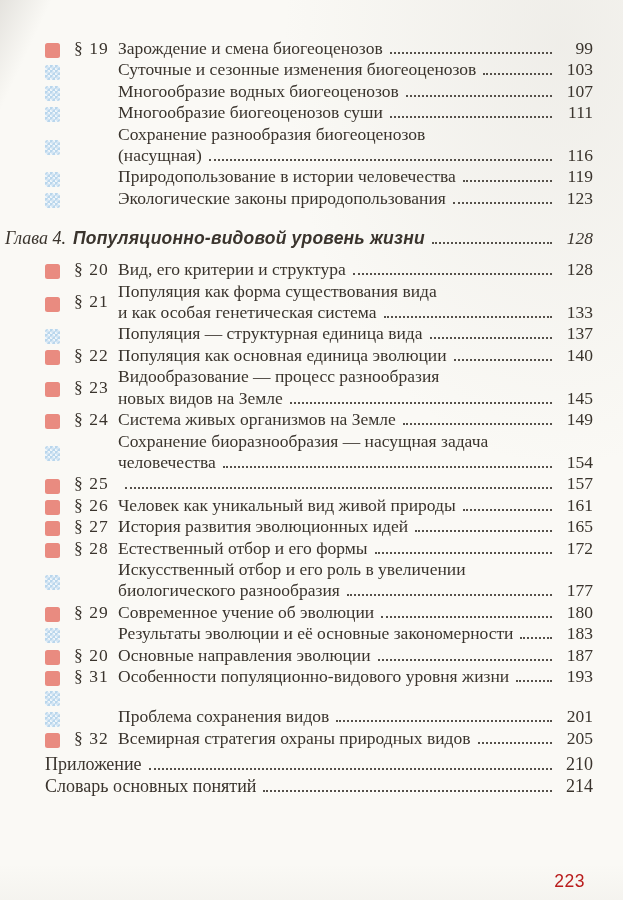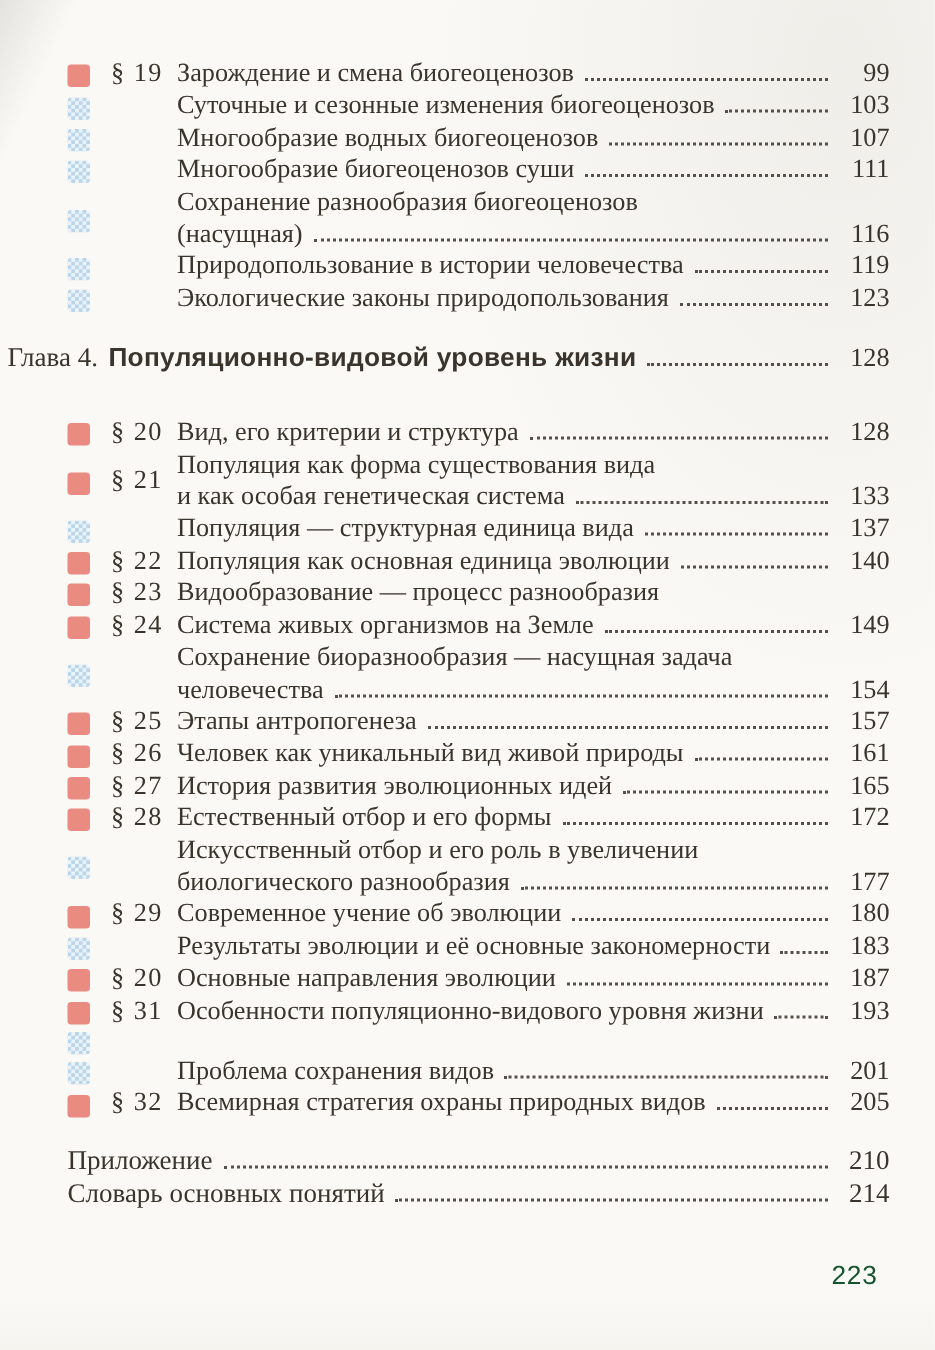--- a/index.html
+++ b/index.html
@@ -43,40 +43,41 @@
     flex: 1 1 auto;
     min-width: 12px;
     margin: 0 7px 0 7px;
     border-bottom: 2px dotted #55504a;
   }
   .pagenum { flex: 0 0 34px; width: 34px; text-align: right; }
 
   
   .chapter-row {
     display: flex; align-items: baseline;
-    margin: 19px 0 28px -40px;
+    margin: 19px 0 10px -40px;
+    font-style: italic;
   }
   .ch-prefix { font-size: 18px; white-space: nowrap; margin-right: 7px; }
   .ch-title {
     font-family: "Liberation Sans", "DejaVu Sans", sans-serif;
     font-weight: bold; font-size: 17.5px; letter-spacing: 0.2px;
     white-space: nowrap;
   }
   .chapter-row .leader { margin-bottom: 1px; }
   .chapter-row .pagenum { font-size: 17.5px; }
 
   
-  .back-matter { margin-top: 17px; }
+  .back-matter { margin-top: 5px; }
   .back-matter .line { font-size: 18px; line-height: 21.8px; }
 
   
   .folio {
-    position: absolute; top: 840px; right: 38px;
+    position: absolute; top: 871px; right: 38px;
     font-family: "Liberation Sans", "DejaVu Sans", sans-serif;
-    font-size: 17.5px; color: #14532d; letter-spacing: 0.5px;
+    font-size: 17.5px; color: #b91c1c; letter-spacing: 0.5px;
   }
 </style>
 </head>
 <body>
 
 <div class="toc">
 
   <div id="pre-entries">
       <div class="entry">
         <span class="marker-col">
@@ -239,20 +240,25 @@
       </div>
       <div class="entry">
         <span class="marker-col">
           <span class="marker red" style="background-color: rgb(233, 139, 128);"></span>
         </span>
         <span class="label-col">§ 23</span>
         <span class="body">
           <span class="line">
             <span class="txt">Видообразование — процесс разнообразия</span>
           </span>
+          <span class="line">
+            <span class="txt">новых видов на Земле</span>
+            <span class="leader"></span>
+            <span class="pagenum">145</span>
+          </span>
         </span>
       </div>
       <div class="entry">
         <span class="marker-col">
           <span class="marker red" style="background-color: rgb(233, 139, 128);"></span>
         </span>
         <span class="label-col">§ 24</span>
         <span class="body">
           <span class="line">
             <span class="txt">Система живых организмов на Земле</span>
@@ -277,21 +283,20 @@
           </span>
         </span>
       </div>
       <div class="entry">
         <span class="marker-col">
           <span class="marker red" style="background-color: rgb(233, 139, 128);"></span>
         </span>
         <span class="label-col">§ 25</span>
         <span class="body">
           <span class="line">
-            <span class="txt">Этапы антропогенеза</span>
             <span class="leader"></span>
             <span class="pagenum">157</span>
           </span>
         </span>
       </div>
       <div class="entry">
         <span class="marker-col">
           <span class="marker red" style="background-color: rgb(233, 139, 128);"></span>
         </span>
         <span class="label-col">§ 26</span>

